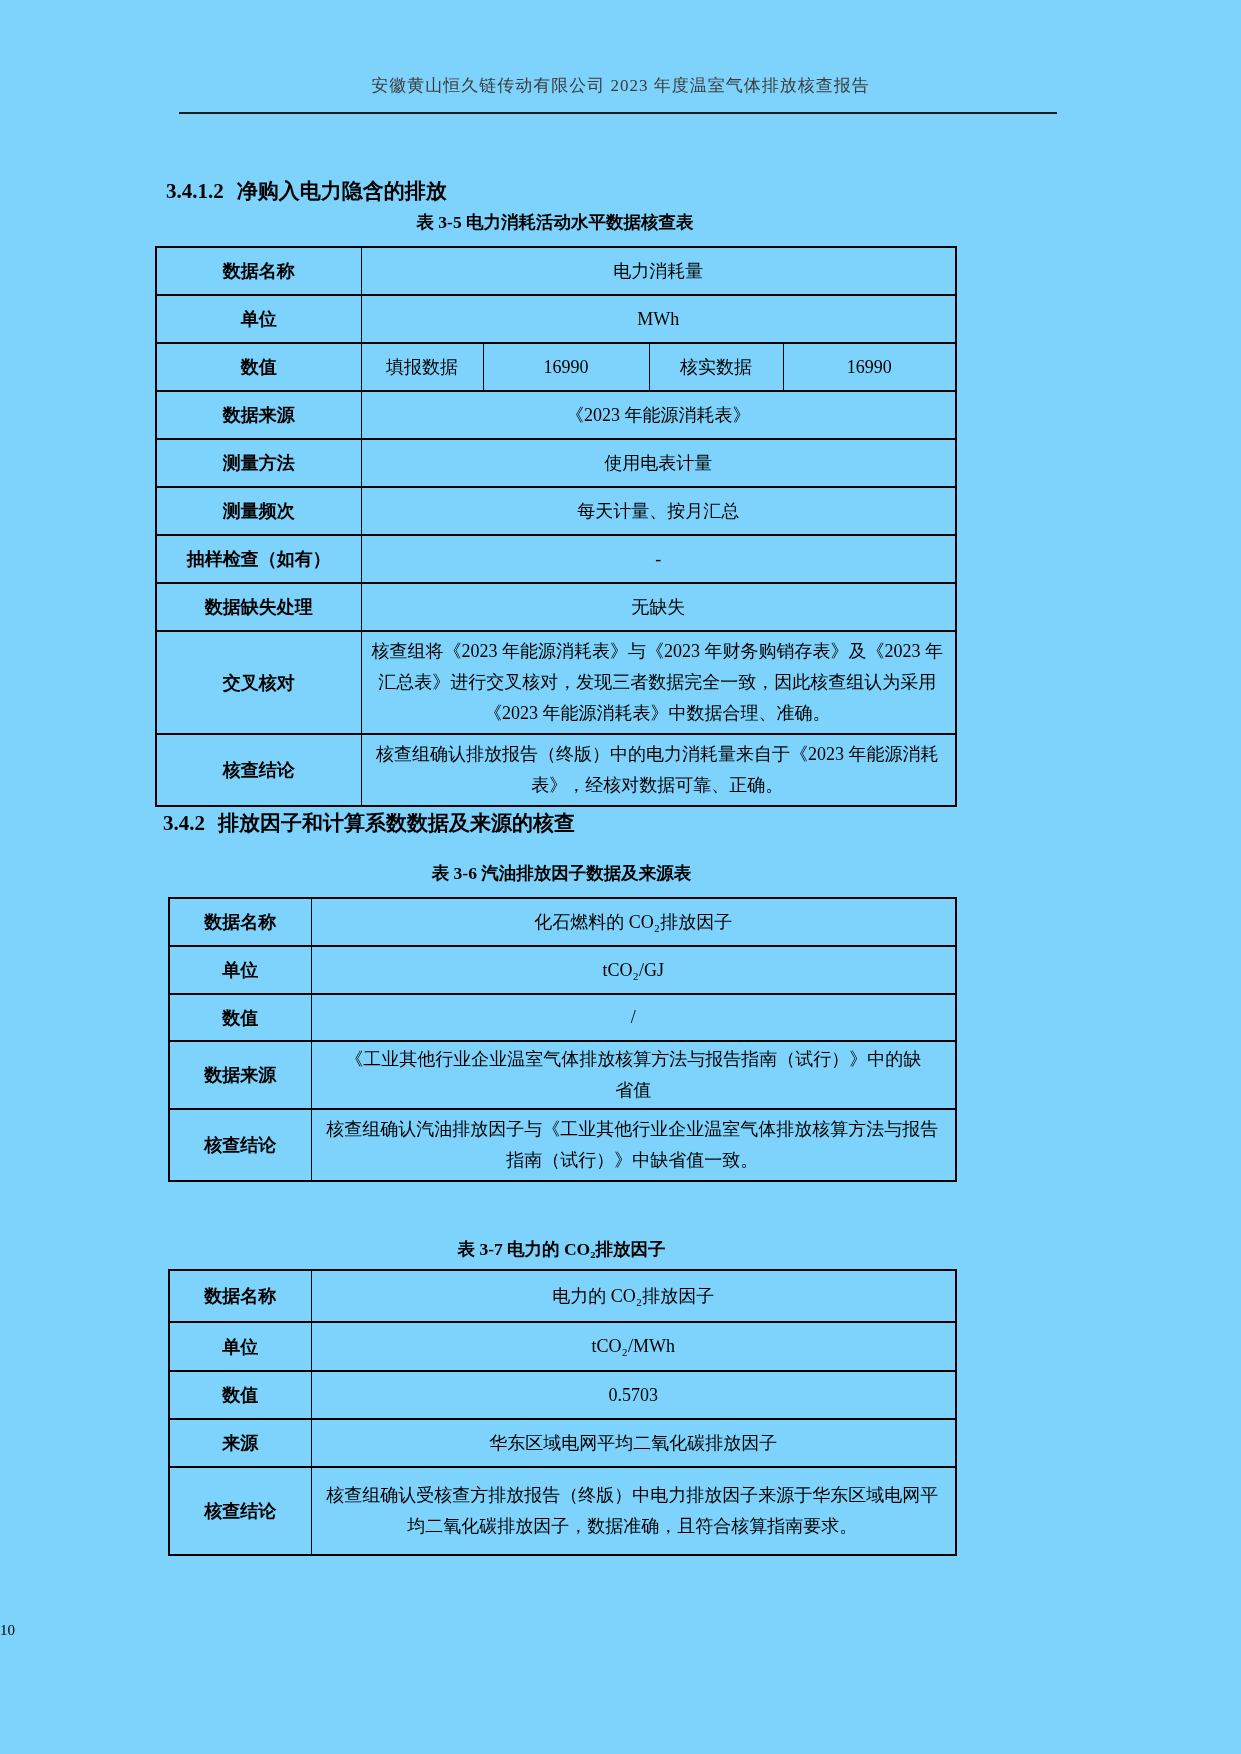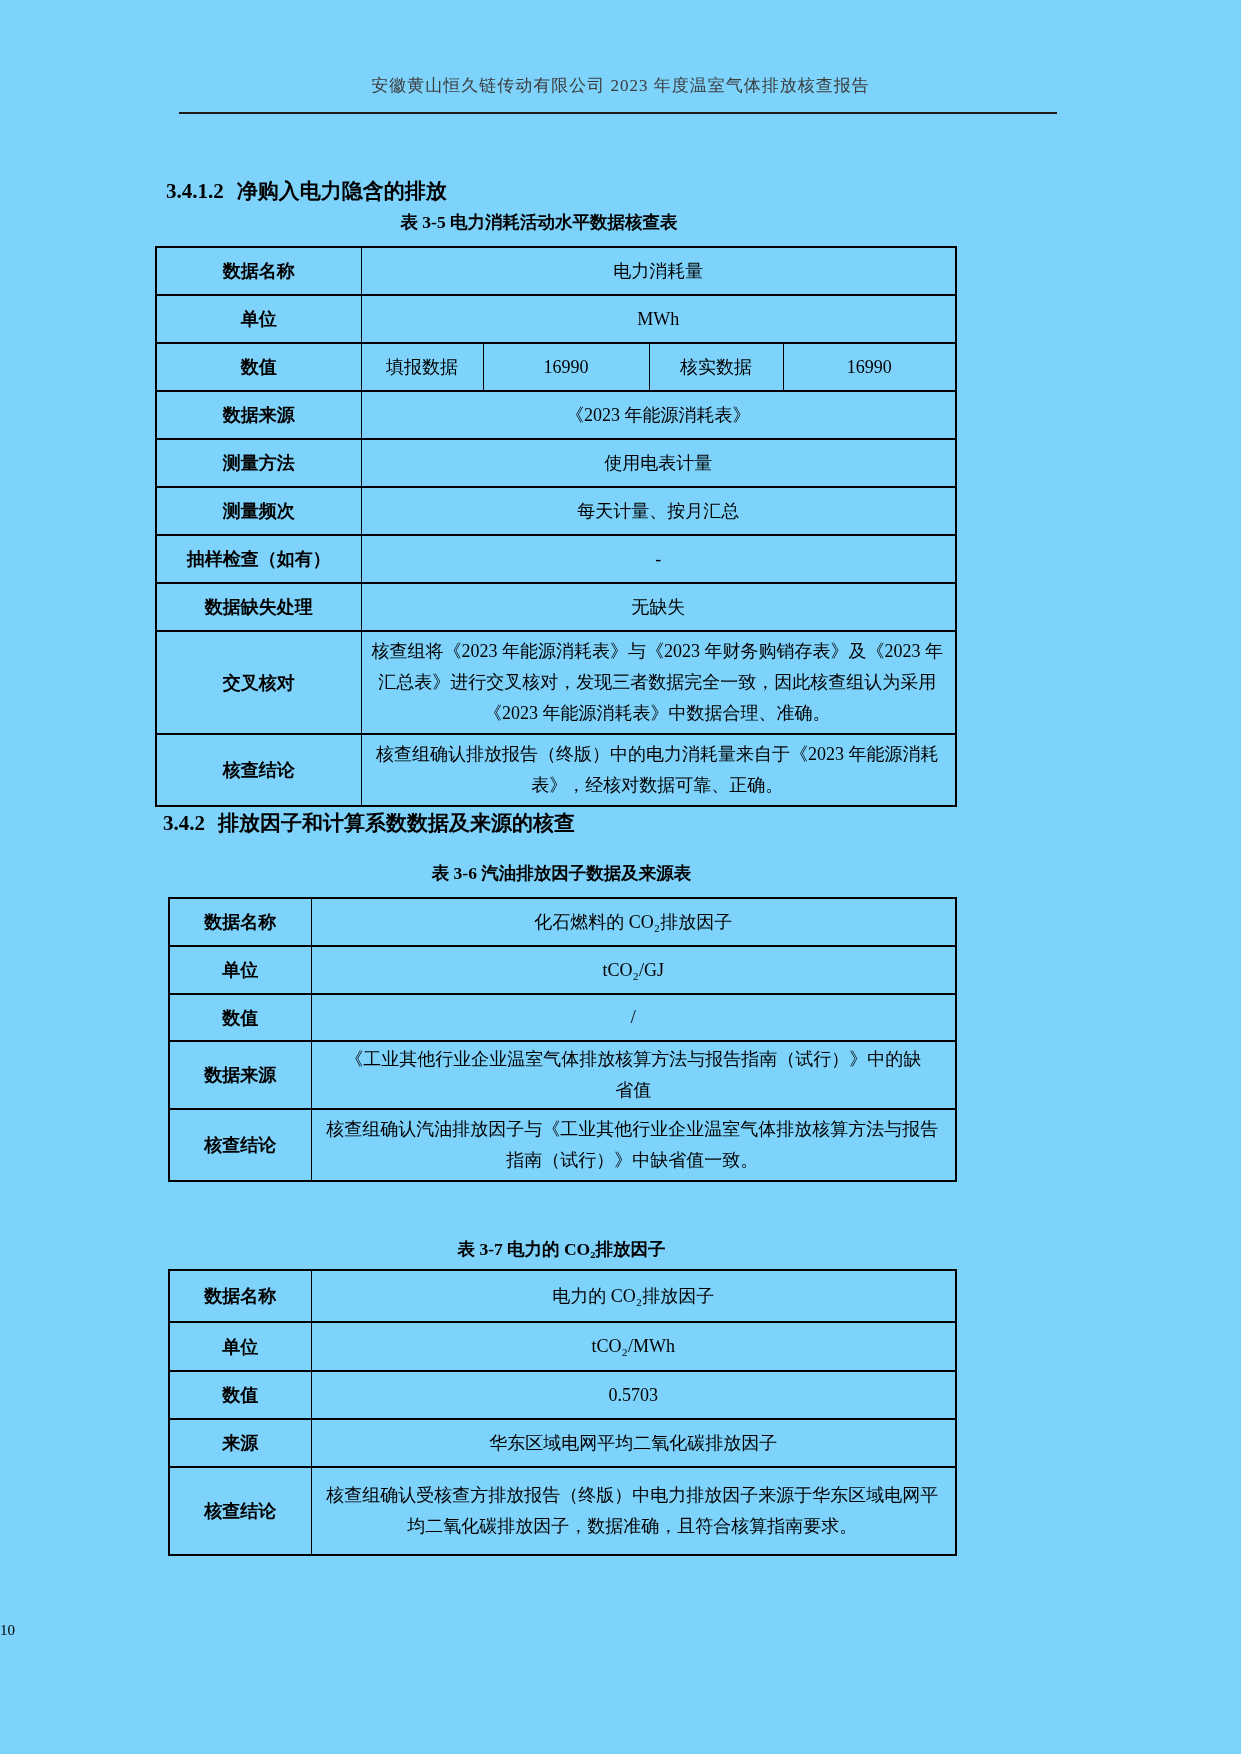--- a/index.html
+++ b/index.html
@@ -39,21 +39,21 @@
   #h3412 { top: 157px; left: 166px; margin-top: 20px; }
   #h342  { top: 809px; left: 163px; }
   .sec-heading .num { margin-right: 13px; }
 
   .tbl-caption {
     position: absolute;
     text-align: center;
     font-weight: bold;
     font-size: 17.5px;
   }
-  #cap35 { top: 210px;  left: 139px; width: 800px; text-align: center; }
+  #cap35 { top: 210px;  left: 155px; width: 800px; text-align: center; }
   #cap36 { top: 861px;  left: 168px; width: 787px; }
   #cap37 { top: 1237px; left: 168px; width: 787px; }
 
   table.doc-table {
     position: absolute;
     border-collapse: collapse;
     table-layout: fixed;
     border: 2px solid #000;
   }
   #t35 { top: 246px;  left: 155px; width: 800px; }

